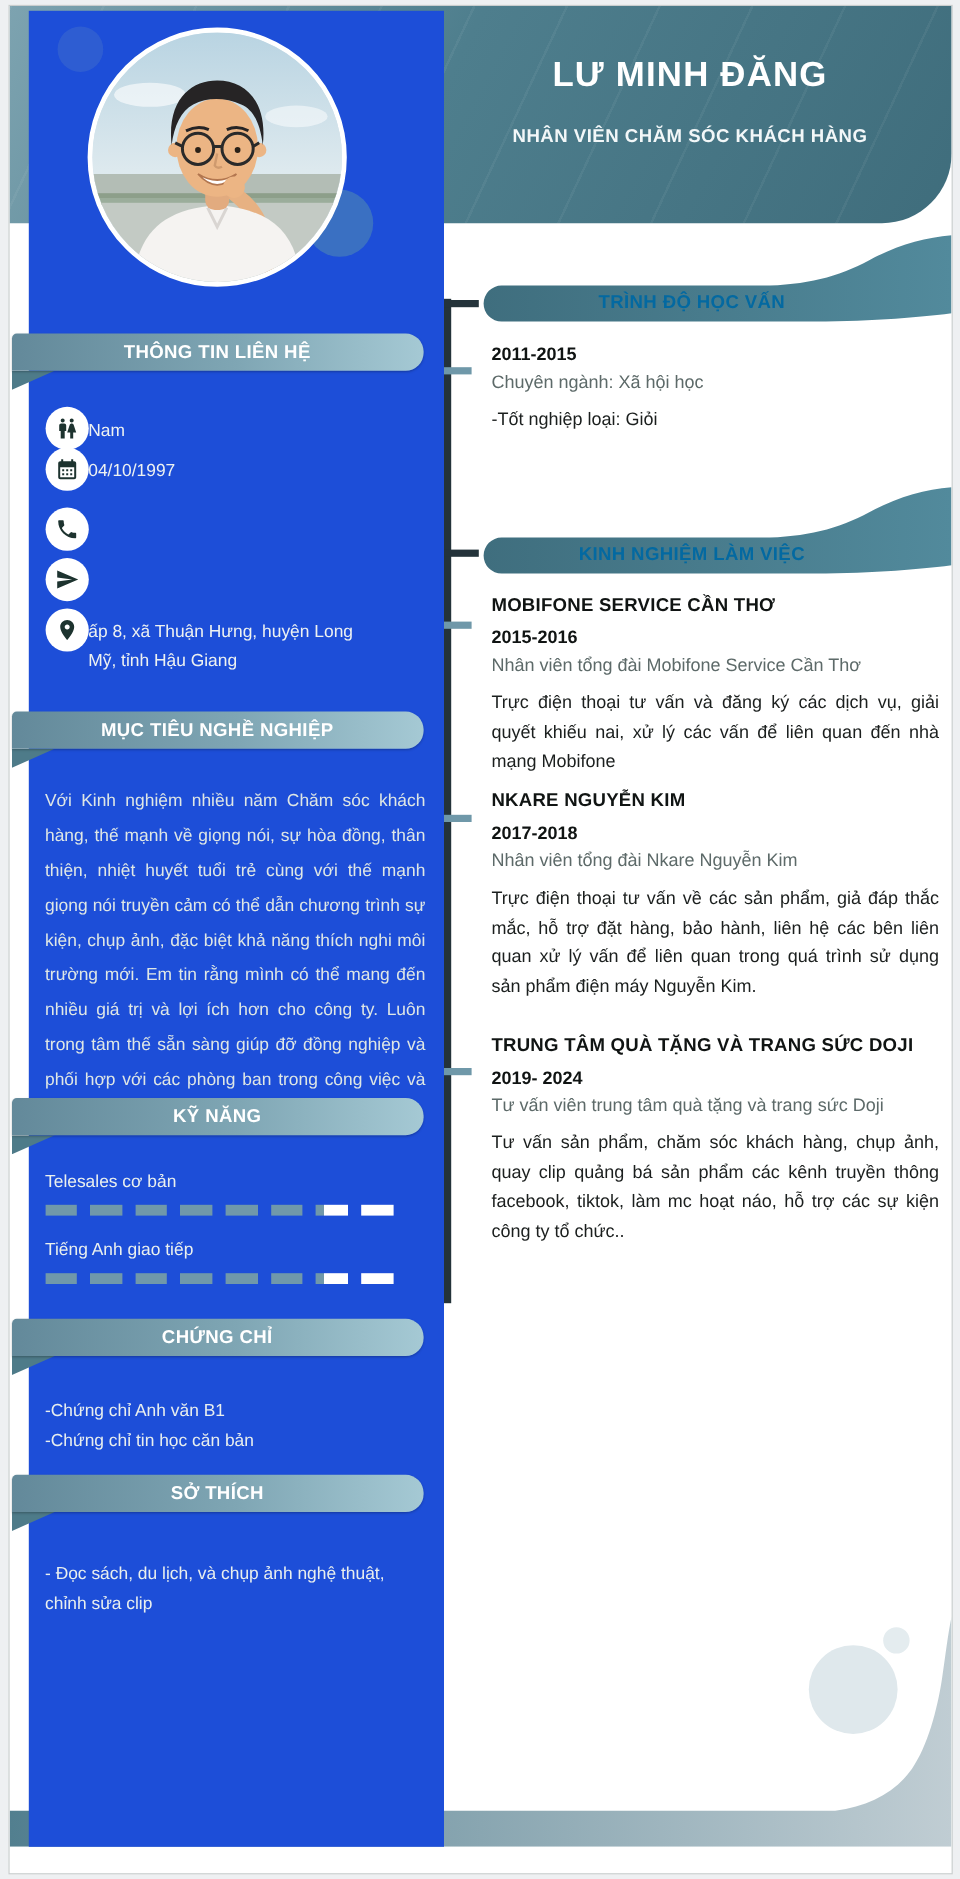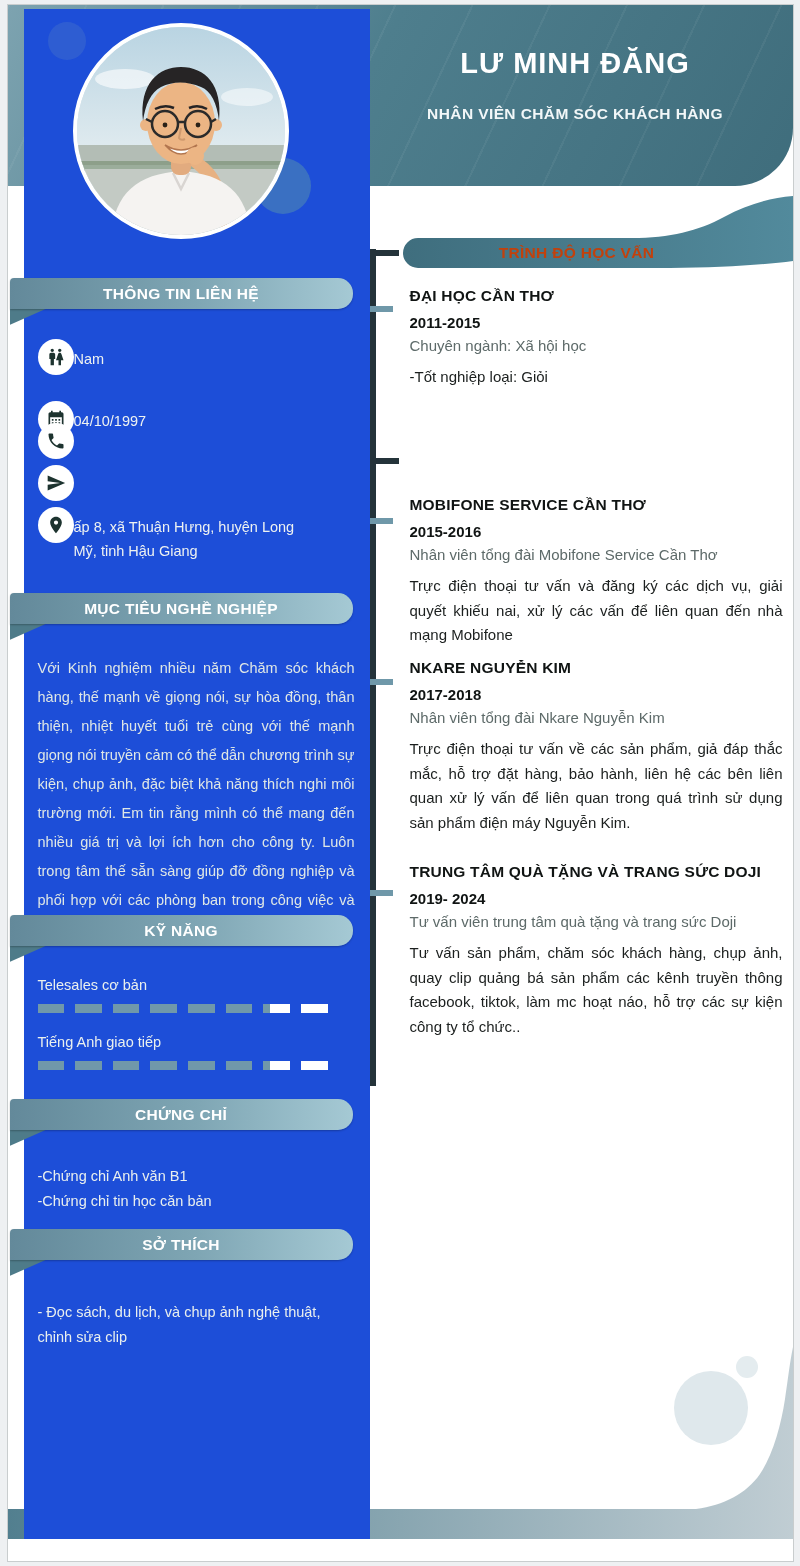--- a/index.html
+++ b/index.html
@@ -46,21 +46,21 @@
   .seg{flex:1;height:9px;}
   .seg.full{background:#7098aa;}
   .seg.empty{background:#ffffff;}
   .side-lines{position:absolute;left:14px;width:317px;color:#e9efee;font-size:14.5px;line-height:25px;}
 
   
   .right-col{position:absolute;left:362px;top:186px;width:423px;height:1100px;z-index:2;}
   .sec-head{position:absolute;left:0;width:423px;height:80px;}
   .sec-head svg{position:absolute;inset:0;}
   .sec-title{position:absolute;left:22px;top:47px;width:370px;height:30px;line-height:30px;text-align:center;
-    color:#c2410c;font-size:15.5px;font-weight:bold;letter-spacing:.3px;}
+    color:#0369a1;font-size:15.5px;font-weight:bold;letter-spacing:.3px;}
   .entry{position:absolute;left:40px;right:10px;}
   .entry .org{font-size:15.5px;font-weight:bold;color:#101413;letter-spacing:.2px;margin-bottom:9px;}
   .entry .period{font-size:15px;font-weight:bold;color:#101413;margin-bottom:6px;}
   .entry .role{font-size:15px;color:#5d6a69;margin-bottom:11px;}
   .entry .desc{font-size:15px;color:#1b1f1e;line-height:24.5px;text-align:justify;}
 
   .spine{position:absolute;left:361px;top:244px;width:7px;height:837px;background:#24333a;z-index:2;}
   .connector{position:absolute;left:361px;width:30px;height:6px;background:#24333a;z-index:2;}
   .tick{position:absolute;left:361px;width:24px;height:6px;background:#6f98a9;z-index:2;}
 </style>
@@ -104,26 +104,37 @@
           <stop offset="0" stop-color="#3f6e7e"></stop>
               <stop offset="1" stop-color="#528a9c"></stop>
             </linearGradient>
           </defs>
         <path d="M48,47 A15,15 0 0 0 48,77 L300,77 C350,77 392,74 423,70 L423,5 C400,7 378,13 354,26 C328,40 300,47 262,47 Z" fill="url(#pill1)"></path>
       </svg>
       <div class="sec-title">TRÌNH ĐỘ HỌC VẤN</div>
     </div>
 
     <div class="entry" style="top:96px">
-      <div class="org">ĐẠI HỌC CẦN THƠ</div>
       <div class="period">2011-2015</div>
       <div class="role">Chuyên ngành: Xã hội học</div>
       <div class="desc">-Tốt nghiệp loại: Giỏi</div>
     </div>
 
+    <div class="sec-head" style="top:210px">
+      <svg viewBox="0 0 423 80" preserveAspectRatio="none">
+        <defs>
+            <linearGradient id="pill2" x1="0" y1="0" x2="1" y2="0">
+          <stop offset="0" stop-color="#3f6e7e"></stop>
+              <stop offset="1" stop-color="#528a9c"></stop>
+            </linearGradient>
+          </defs>
+        <path d="M48,47 A15,15 0 0 0 48,77 L300,77 C350,77 392,74 423,70 L423,5 C400,7 378,13 354,26 C328,40 300,47 262,47 Z" fill="url(#pill2)"></path>
+      </svg>
+      <div class="sec-title">KINH NGHIỆM LÀM VIỆC</div>
+    </div>
 
     <div class="entry" style="top:305px">
       <div class="org">MOBIFONE SERVICE CẦN THƠ</div>
       <div class="period">2015-2016</div>
       <div class="role">Nhân viên tổng đài Mobifone Service Cần Thơ</div>
       <div class="desc">Trực điện thoại tư vấn và đăng ký các dịch vụ,  giải quyết khiếu nai, xử lý các vấn để liên quan đến nhà mạng Mobifone</div>
     </div>
 
     <div class="entry" style="top:468px">
       <div class="org">NKARE NGUYỄN KIM</div>
@@ -186,21 +197,21 @@
 
     <div class="contact-row" style="top:330px">
       <span class="ico">
         <svg viewBox="0 0 24 24">
             <path d="M5.5,22v-7.5H4V9c0-1.1,0.9-2,2-2h3c1.1,0,2,0.9,2,2v5.5H9.5V22H5.5z M18,22v-6h3l-2.54-7.63 C18.18,7.55,17.42,7,16.56,7h-0.12c-0.86,0-1.63,0.55-1.9,1.37L12,16h3v6H18z M7.5,6c1.11,0,2-0.89,2-2s-0.89-2-2-2s-2,0.89-2,2 S6.39,6,7.5,6z M16.5,6c1.11,0,2-0.89,2-2s-0.89-2-2-2s-2,0.89-2,2S15.39,6,16.5,6z"></path>
           </svg>
       </span>
       <span class="contact-val">Nam</span>
     </div>
 
-    <div class="contact-row" style="top:392px">
+    <div class="contact-row" style="top:364px">
       <span class="ico">
         <svg viewBox="0 0 24 24">
             <path d="M19,4h-1V2h-2v2H8V2H6v2H5C3.9,4,3,4.9,3,6v14c0,1.1,0.9,2,2,2h14c1.1,0,2-0.9,2-2V6 C21,4.9,20.1,4,19,4z M19,20H5V10h14V20z M9,14H7v-2h2V14z M13,14h-2v-2h2V14z M17,14h-2v-2h2V14z M9,18H7v-2h2V18z M13,18h-2v-2h2 V18z M17,18h-2v-2h2V18z"></path>
           </svg>
       </span>
       <span class="contact-val">04/10/1997</span>
     </div>
 
     <div class="contact-row" style="top:414px">
       <span class="ico">

